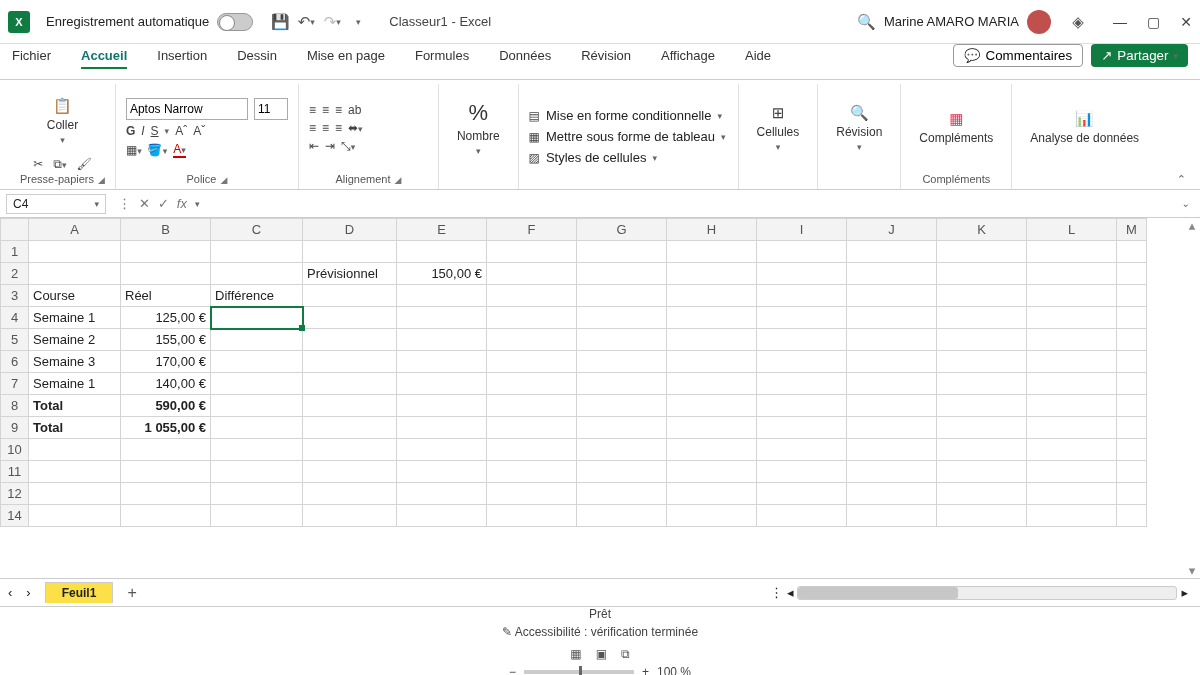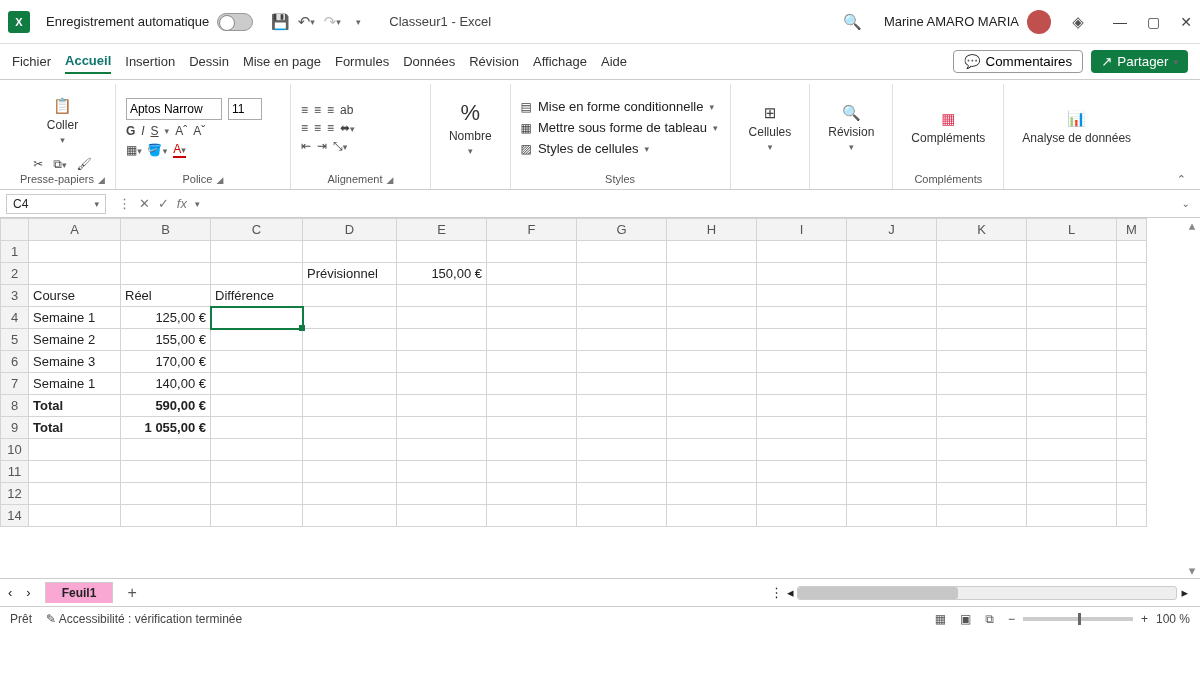--- a/index.html
+++ b/index.html
@@ -8,21 +8,21 @@
   .xl-icon { width:22px; height:22px; background:#107c41; border-radius:3px; display:flex; align-items:center; justify-content:center; color:#fff; font-weight:bold; font-size:11px; margin-right:16px;}
   .auto-save { display:flex; align-items:center; gap:8px; margin-right:14px;}
   .toggle { width:36px; height:18px; border-radius:9px; background:#ccc; position:relative; border:1px solid #999;}
   .toggle::after{content:""; position:absolute; left:1px; top:1px; width:14px; height:14px; background:#fff; border-radius:50%; border:1px solid #888;}
   .tb-icon { width:26px; height:26px; display:flex; align-items:center; justify-content:center; font-size:15px; color:#555; border-radius:3px;}
   .save-icon{color:#8e3ba3;}
   .title-text{margin-left:18px; color:#444;}
   .spacer{flex:1;}
   .avatar{width:24px;height:24px;border-radius:50%;background:#c0504d;margin-left:8px;}
   .win-controls{display:flex; gap:20px; margin-left:22px; font-size:14px; color:#444;}
-  .tabs { display:flex; align-items:center; height:36px; padding:0 12px; gap:14px; border-bottom:1px solid #ccc;}
+  .tabs { display:flex; align-items:flex-start; height:36px; padding:0 12px; gap:30px; border-bottom:1px solid #ccc;}
   .tab { color:#333; cursor:pointer; padding:4px 0;}
   .tab.active{ font-weight:600; border-bottom:2px solid #107c41; color:#0f766e;}
   .right-btns{margin-left:auto; display:flex; gap:8px;}
   .btn-outline{border:1px solid #999; border-radius:4px; padding:3px 10px; display:flex; align-items:center; gap:5px; background:#fff;}
   .btn-green{background:#107c41; color:#fff; border:none; border-radius:4px; padding:4px 10px; display:flex; align-items:center; gap:5px;}
   .ribbon{display:flex; height:110px; border-bottom:1px solid #ccc; padding:4px 10px 0 10px;}
   .group{display:flex; flex-direction:column; padding:0 10px; border-right:1px solid #e1e1e1;}
   .group-body{flex:1; display:flex; flex-direction:column; justify-content:center; gap:4px;}
   .group-label{text-align:center; font-size:11px; color:#555; padding:2px 0 4px 0;}
   .row{display:flex; align-items:center; gap:6px;}
@@ -42,26 +42,26 @@
   table.grid{border-collapse:collapse;table-layout:fixed;}
   .grid th, .grid td{border:1px solid #d4d4d4;height:22px;font-size:13px;padding:0 4px;background:#fff;}
   .grid th{background:#f3f3f3;color:#555;font-weight:normal;text-align:center;}
   .rowhead{background:#f3f3f3;text-align:center;color:#555;width:28px;}
   .corner{background:#f3f3f3;width:28px;}
   .selected-cell{outline:2px solid #107c41;outline-offset:-1px;position:relative;}
   .handle{position:absolute;right:-3px;bottom:-3px;width:6px;height:6px;background:#107c41;}
   .euro{text-align:right;}
   .bold{font-weight:bold;}
   .sheet-tabs{display:flex;align-items:center;height:28px;border-top:1px solid #ccc;padding:0 8px;gap:14px;position:relative;}
-  .sheet-tab{border:1px solid #ccc;border-bottom:none;padding:3px 16px;background:#f9a8d4;font-weight:600;font-size:12px;}
+  .sheet-tab{border:1px solid #ccc;border-bottom:none;padding:3px 16px;background:#fde047;font-weight:600;font-size:12px;}
   .add-sheet{font-size:16px;color:#555;}
   .hscroll{position:absolute;right:12px;top:6px;display:flex;align-items:center;gap:4px;}
   .scroll-track{width:380px;height:14px;background:#eee;border:1px solid #ccc;position:relative;border-radius:3px;}
   .scroll-thumb{position:absolute;left:0;top:0;height:100%;width:160px;background:#c7c7c7;border-radius:3px;}
-  .status{display:flex;align-items:center;height:24px;border-top:1px solid #ccc;padding:0 10px;font-size:12px;color:#444;gap:14px;}
+  .status{display:flex;align-items:center;height:24px;border-top:1px solid #ccc;padding:0 10px;font-size:12px;color:#444;gap:4px;flex-direction:column;}
   .status .flex{flex:1;}
   .view-icons{display:flex;gap:14px;color:#555;}
   .zoom{display:flex;align-items:center;gap:8px;}
   .zoom-track{width:110px;height:4px;background:#ccc;position:relative;}
   .zoom-track::after{content:"";position:absolute;left:50%;top:-4px;width:3px;height:12px;background:#666;}
   .dlg-launcher{font-size:9px;color:#777;margin-left:4px;}
   .vscroll{position:absolute;right:0;top:0;width:16px;height:100%;display:flex;flex-direction:column;align-items:center;justify-content:space-between;color:#888;}
   .col-A{width:92px;} .col-B{width:90px;} .col-C{width:92px;} .col-D{width:94px;} .col-E{width:90px;}
   .col-rest{width:90px;}
 </style>
@@ -76,21 +76,21 @@
   </div>
   <div class="tb-icon save-icon">💾</div>
   <div class="tb-icon">↶<span class="chev">▾</span></div>
   <div class="tb-icon" style="color:#bbb;">↷<span class="chev">▾</span></div>
   <div class="tb-icon">
       <span class="chev">▾</span>
     </div>
   <span class="title-text">Classeur1 - Excel</span>
   <div class="spacer"></div>
   <div class="tb-icon">🔍</div>
-  <span style="margin-left:18px;">Marine AMARO MARIA</span>
+  <span style="margin-left:4px;">Marine AMARO MARIA</span>
   <div class="avatar"></div>
   <div class="tb-icon" style="margin-left:14px;">◈</div>
   <div class="win-controls">
     <span>—</span>
     <span>▢</span>
     <span>✕</span>
   </div>
 </div>
 
 <div class="tabs">
@@ -125,21 +125,21 @@
       <span class="small-ico">✂</span>
       <span class="small-ico">⧉<span class="chev">▾</span></span>
       <span class="small-ico">🖌</span>
     </div>
     <div class="group-label"><span>Presse-papiers</span><span class="dlg-launcher">◢</span></div>
   </div>
 
   <div class="group" style="min-width:175px;">
     <div class="group-body">
       <div class="row">
-        <input class="font-select" style="width: 96px;" value="Aptos Narrow">
+        <input class="font-select" style="width: 122px;" value="Aptos Narrow">
         <input class="font-select" style="width: 34px;" value="11">
       </div>
       <div class="row">
         <b class="small-ico">G</b>
         <i class="small-ico">I</i>
         <span class="small-ico" style="text-decoration:underline">S</span>
             <span class="chev">▾</span>
         <span class="small-ico">Aˆ</span>
         <span class="small-ico">Aˇ</span>
       </div>
@@ -197,21 +197,20 @@
             <span class="small-ico">▦</span>
             <span>Mettre sous forme de tableau</span>
             <span class="chev">▾</span>
           </div>
       <div class="row">
             <span class="small-ico">▨</span>
             <span>Styles de cellules</span>
             <span class="chev">▾</span>
           </div>
     </div>
-    <div class="group-label">Styles</div>
   </div>
 
   <div class="group">
     <div class="group-body">
           <div class="big-btn">
             <span class="ribbon-ico">⊞</span>
             <span>Cellules</span>
             <span class="chev">▾</span>
           </div>
         </div>

